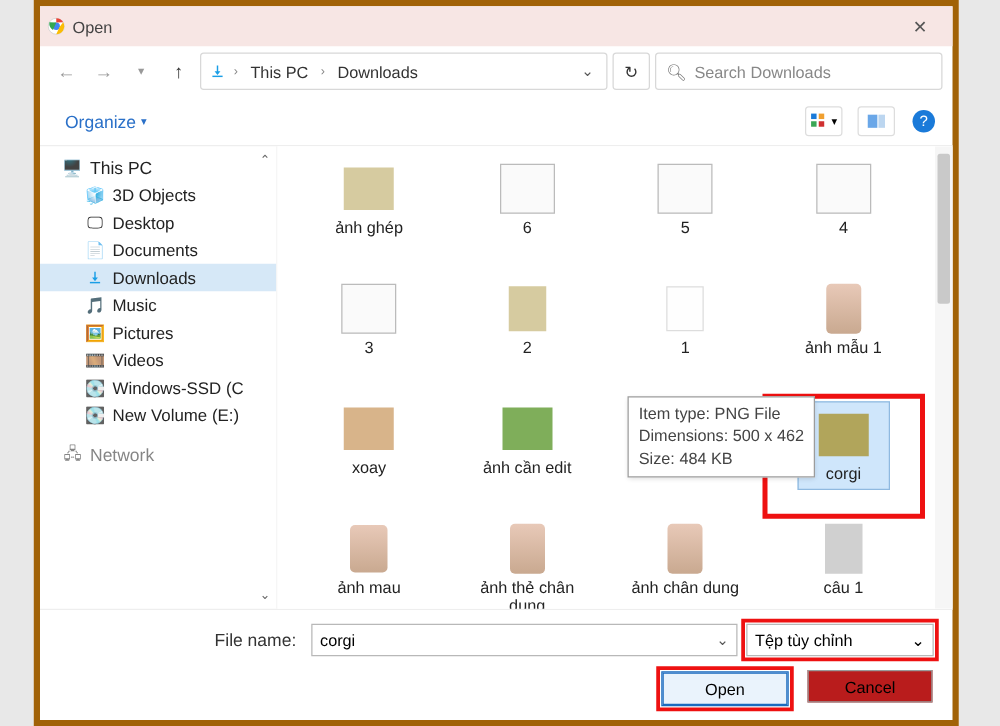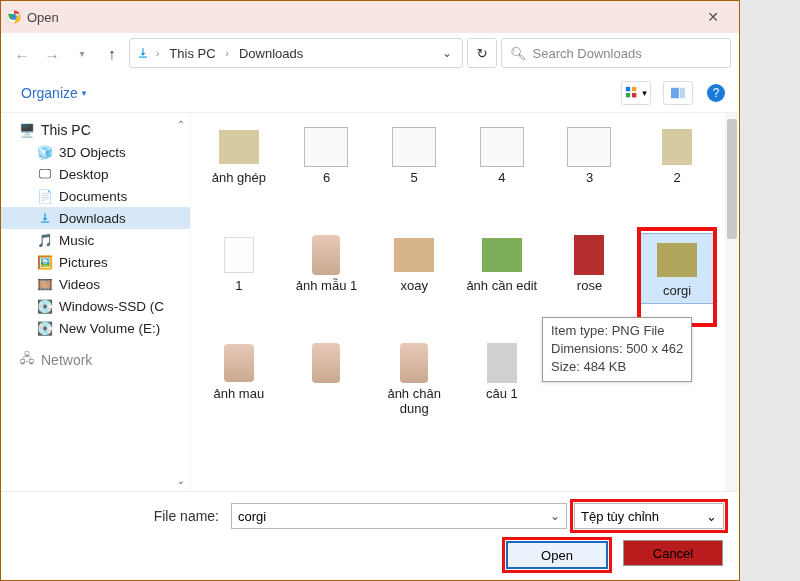--- a/index.html
+++ b/index.html
@@ -1,17 +1,17 @@
 <!DOCTYPE html>
 <html><head>
 <meta charset="utf-8">
 <style>
   * { box-sizing: border-box; font-family: "Segoe UI", Tahoma, sans-serif; }
   body { margin: 0; background: #e8e8e8; width: 800px; height: 581px; overflow: hidden; position: relative; }
-  .window { width: 740px; height: 581px; background: #fff; border: 1px solid #a16207; display: flex; flex-direction: column; }
+  .window { width: 740px; height: 581px; background: #fff; border: 5px solid #a16207; display: flex; flex-direction: column; margin-left: 27px; }
   .titlebar { height: 32px; background: #f7e6e4; display: flex; align-items: center; padding: 0 6px; font-size: 13px; color: #444; }
   .titlebar .title { flex: 1; display: flex; align-items: center; gap: 6px; }
   .titlebar .close { width: 40px; text-align: center; font-size: 14px; color: #555; cursor: pointer; }
   .chrome-icon { width: 14px; height: 14px; display: inline-block; }
 
   .navrow { height: 40px; display: flex; align-items: center; padding: 4px 8px; gap: 4px; }
   .navbtn { width: 26px; height: 26px; border: none; background: transparent; color: #999; font-size: 15px; display: flex; align-items: center; justify-content: center; cursor: pointer; }
   .navbtn.enabled { color: #333; }
   .addressbar { flex: 1; height: 30px; border: 1px solid #d8d8d8; border-radius: 3px; display: flex; align-items: center; padding: 0 6px; gap: 6px; font-size: 13px; color: #333; min-width: 0; }
   .addressbar .seg { padding: 2px 4px; white-space: nowrap; }
@@ -31,39 +31,39 @@
 
   .sidebar { width: 190px; border-right: 1px solid #f4f4f4; overflow: hidden; position: relative; padding: 6px 0; }
   .tree-item { display: flex; align-items: center; gap: 6px; padding: 3px 8px 3px 18px; font-size: 14px; color: #222; cursor: pointer; white-space: nowrap; }
   .tree-item.sub { padding-left: 36px; font-size: 13.5px; }
   .tree-item.selected { background: #d6e8f7; }
   .tree-item .ico { width: 16px; height: 16px; display: inline-flex; align-items: center; justify-content: center; font-size: 13px; }
   .sidebar .scroll-up, .sidebar .scroll-down { position: absolute; right: 2px; width: 14px; height: 14px; color: #666; font-size: 10px; display: flex; align-items: center; justify-content: center; }
   .sidebar .scroll-up { top: 4px; } .sidebar .scroll-down { bottom: 4px; }
 
   .filegrid-wrap { flex: 1; position: relative; overflow: hidden; background: #fff; }
-  .filegrid { position: absolute; inset: 0 14px 0 0; padding: 8px 10px; display: grid; grid-template-columns: repeat(6, 1fr); grid-auto-rows: 96px; gap: 12px; overflow: hidden; }
+  .filegrid { position: absolute; inset: 0 14px 0 0; padding: 8px 10px; display: grid; grid-template-columns: repeat(4, 1fr); grid-auto-rows: 96px; gap: 0; overflow: hidden; }
   .vscroll { position: absolute; right: 0; top: 0; bottom: 0; width: 14px; background: #f6f6f6; }
   .vscroll .thumb { position: absolute; left: 2px; right: 2px; top: 6px; height: 120px; background: #c9c9c9; border-radius: 2px; }
 
   .file { display: flex; flex-direction: column; align-items: center; justify-content: flex-start; padding-top: 4px; text-align: center; cursor: pointer; position: relative; }
   .file .thumb { width: 48px; height: 44px; display: flex; align-items: center; justify-content: center; font-size: 12px; margin-bottom: 2px; }
   .file .thumb-box { width: 44px; height: 40px; border: 1px solid #bbb; background: #fafafa; }
   .file .thumb-img { width: 40px; height: 34px; background: #d6cba0; }
   .file .thumb-img.green { background: #7fae5a; }
   .file .thumb-img.face { background: linear-gradient(#e8c9b8, #c9a990); border-radius: 4px; }
   .file .thumb-img.red { background: #b52e2e; }
   .file .thumb-img.grey { background: #d0d0d0; }
   .file .thumb-img.white { background: #fefefe; border: 1px solid #ddd; }
   .file .label { font-size: 13px; color: #222; line-height: 1.15; max-width: 100px; }
   .file.selected { outline: 4px solid #e11; outline-offset: -2px; }
 
-  .tooltip { position: absolute; left: 542px; top: 317px; z-index: 50; background: #fff; border: 1px solid #9c9c9c; padding: 4px 8px; font-size: 13px; color: #444; line-height: 1.4; box-shadow: 0 1px 4px rgba(0,0,0,0.15); }
-
-  .footer { border-top: 1px solid #eee; padding: 10px 14px 10px 14px; display: flex; flex-direction: column; gap: 10px; }
+  .tooltip { position: absolute; left: 502px; top: 317px; z-index: 50; background: #fff; border: 1px solid #9c9c9c; padding: 4px 8px; font-size: 13px; color: #444; line-height: 1.4; box-shadow: 0 1px 4px rgba(0,0,0,0.15); }
+
+  .footer { border-top: 1px solid #eee; padding: 10px 14px 10px 1px; display: flex; flex-direction: column; gap: 10px; }
   .fn-row { display: flex; align-items: center; gap: 6px; }
   .fn-label { width: 210px; text-align: right; font-size: 14px; color: #333; padding-right: 6px; }
   .fn-input { flex: 1; height: 26px; border: 1px solid #b8b8b8; padding: 0 6px; font-size: 13px; display: flex; align-items: center; justify-content: space-between; background: #fff; min-width: 0; }
   .fn-input .dd { color: #555; font-size: 12px; }
   .filetype { width: 150px; height: 26px; border: 1px solid #b8b8b8; padding: 0 6px; font-size: 13px; display: flex; align-items: center; justify-content: space-between; background: #fff; }
   .filetype-wrap { outline: 3px solid #e11; padding: 1px; display: inline-flex; }
   .btn-row { display: flex; justify-content: flex-end; gap: 14px; padding-right: 2px; }
   .btn-wrap { display: inline-flex; }
   .btn-wrap.hl { outline: 3px solid #e11; padding: 2px; }
   .btn { width: 100px; height: 26px; border: 1px solid #999; background: #b91c1c; font-size: 13px; cursor: pointer; }
@@ -280,20 +280,21 @@
             <div class="thumb">
               <div class="thumb-img face" style="width:30px;height:38px;"></div>
             </div>
             <div class="label">ảnh mau</div>
           </div>
 
         <div class="file">
             <div class="thumb">
               <div class="thumb-img face" style="width:28px;height:40px;"></div>
             </div>
+            <div class="label">ảnh thẻ chân dung</div>
           </div>
         <div class="file">
             <div class="thumb">
               <div class="thumb-img face" style="width:28px;height:40px;"></div>
             </div>
             <div class="label">ảnh chân dung</div>
           </div>
         <div class="file">
             <div class="thumb">
               <div class="thumb-img grey" style="width:30px;height:40px;"></div>

